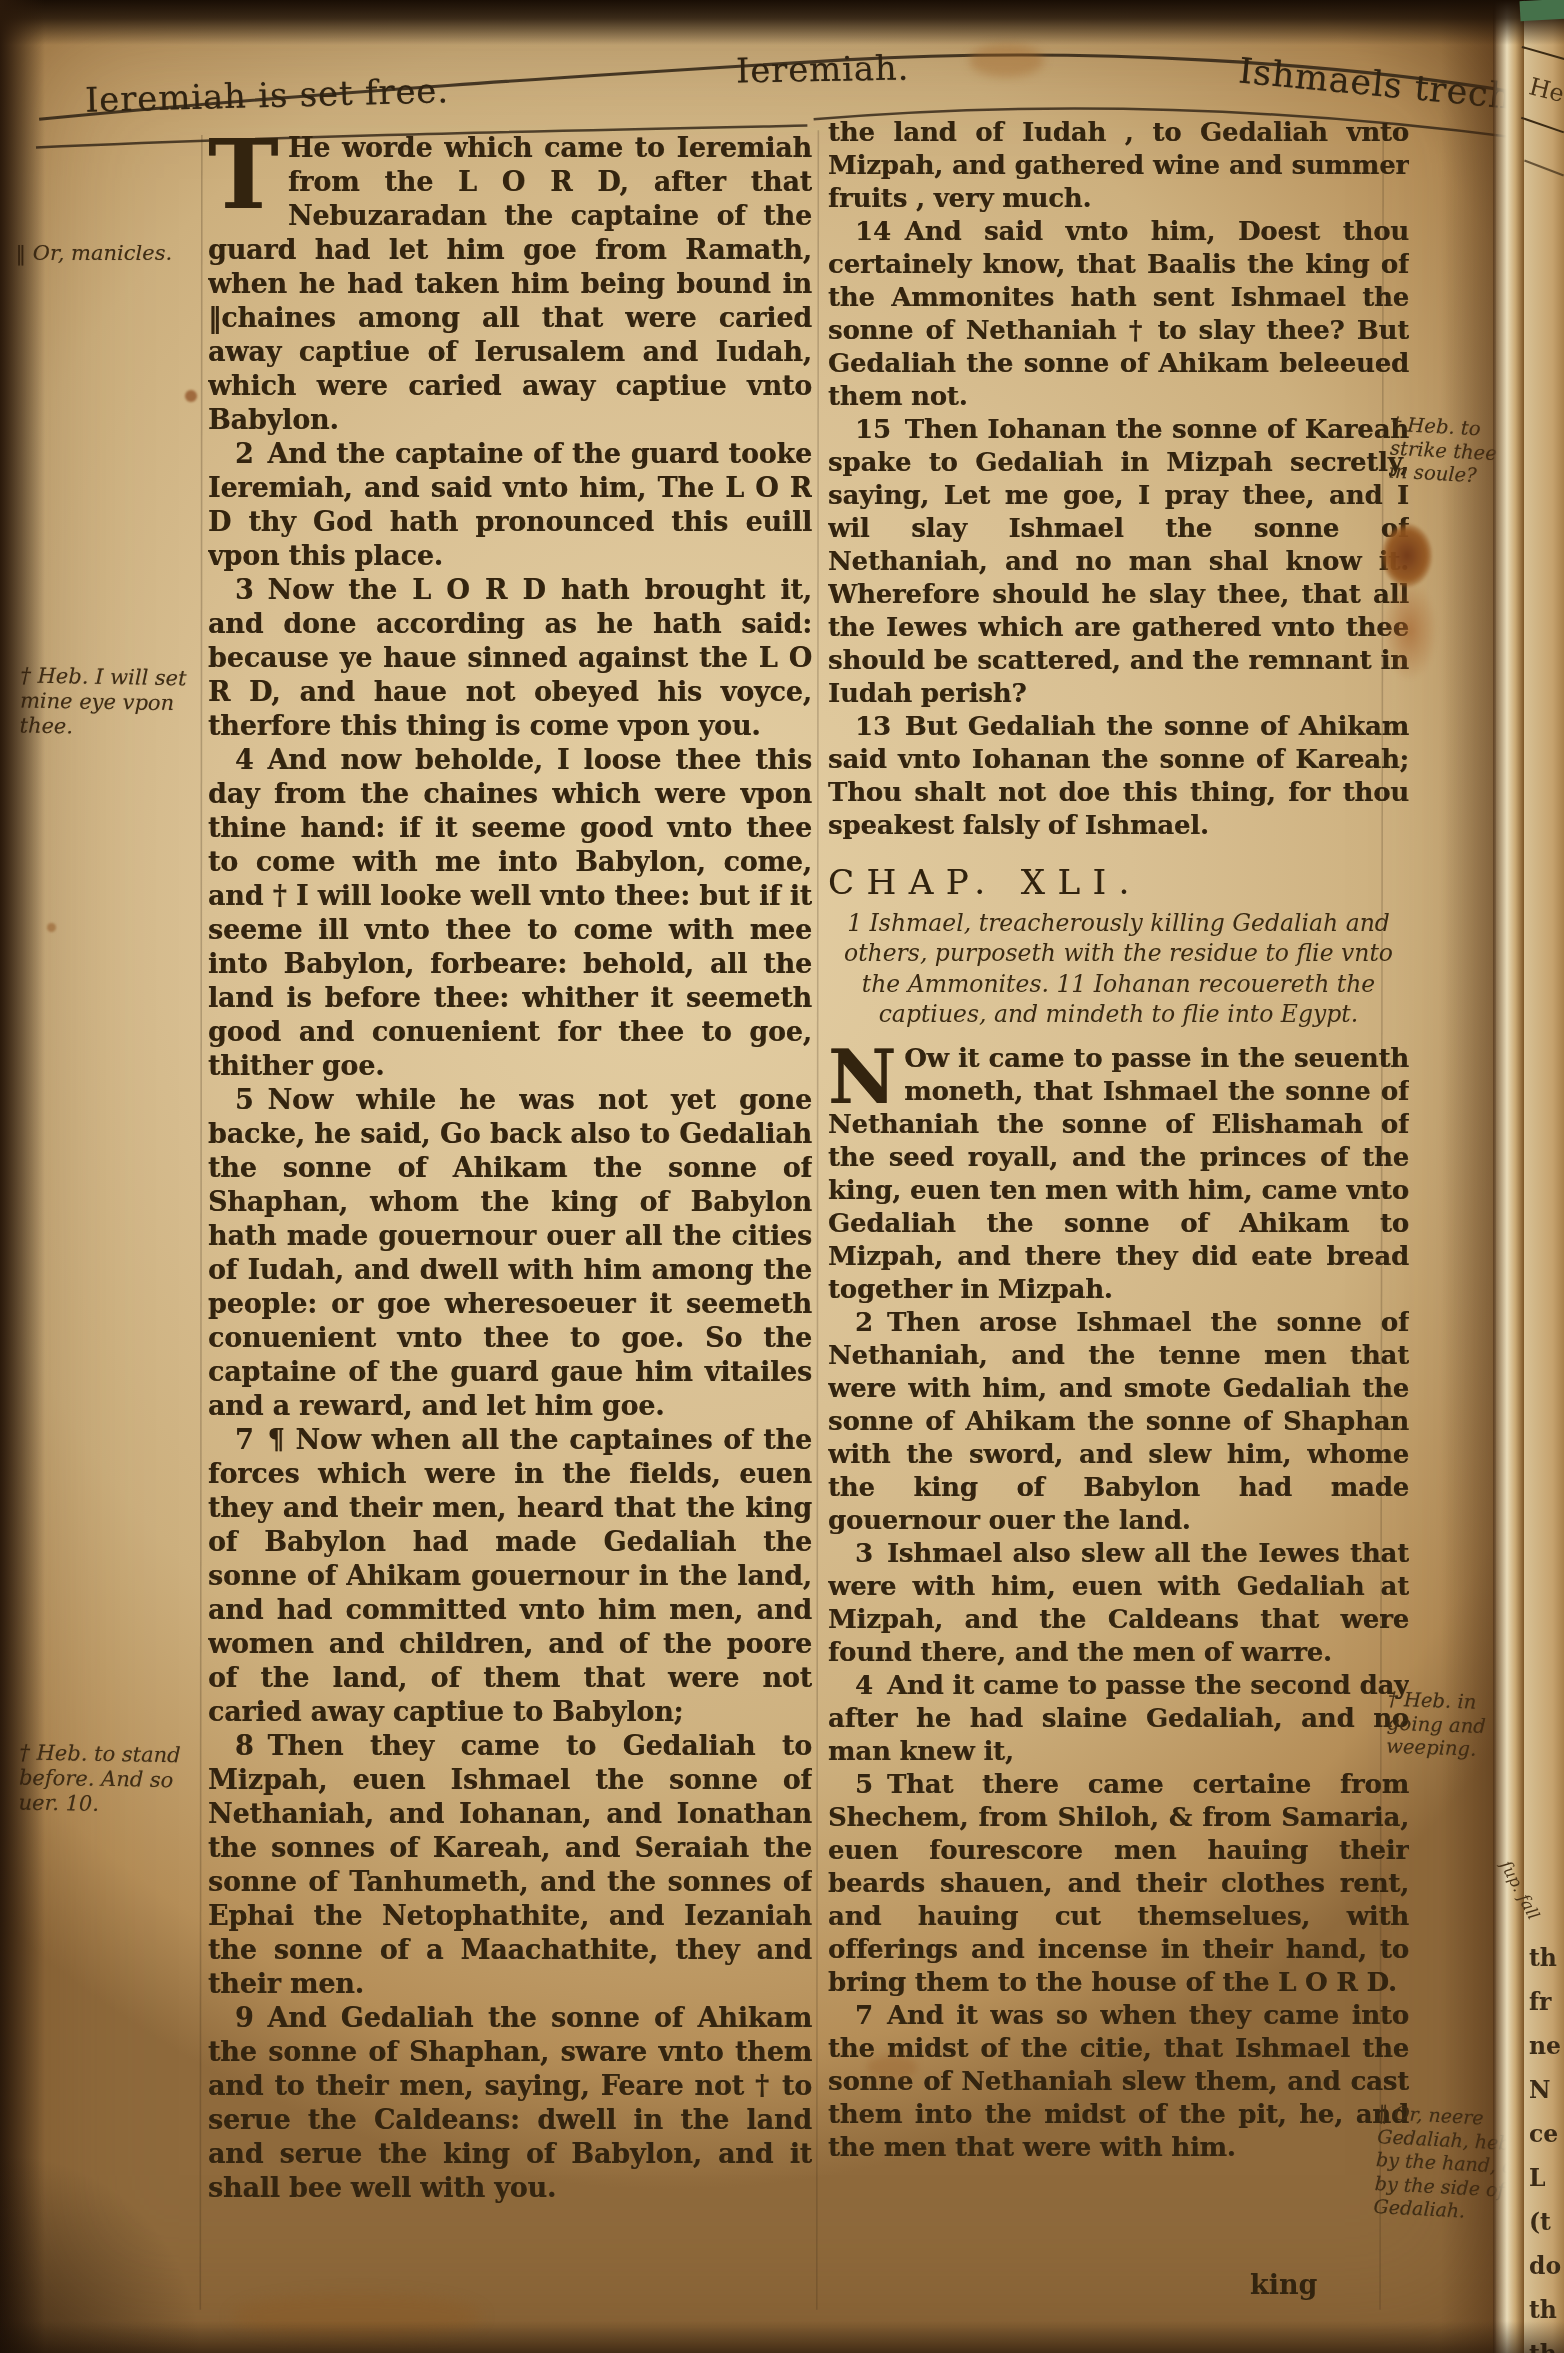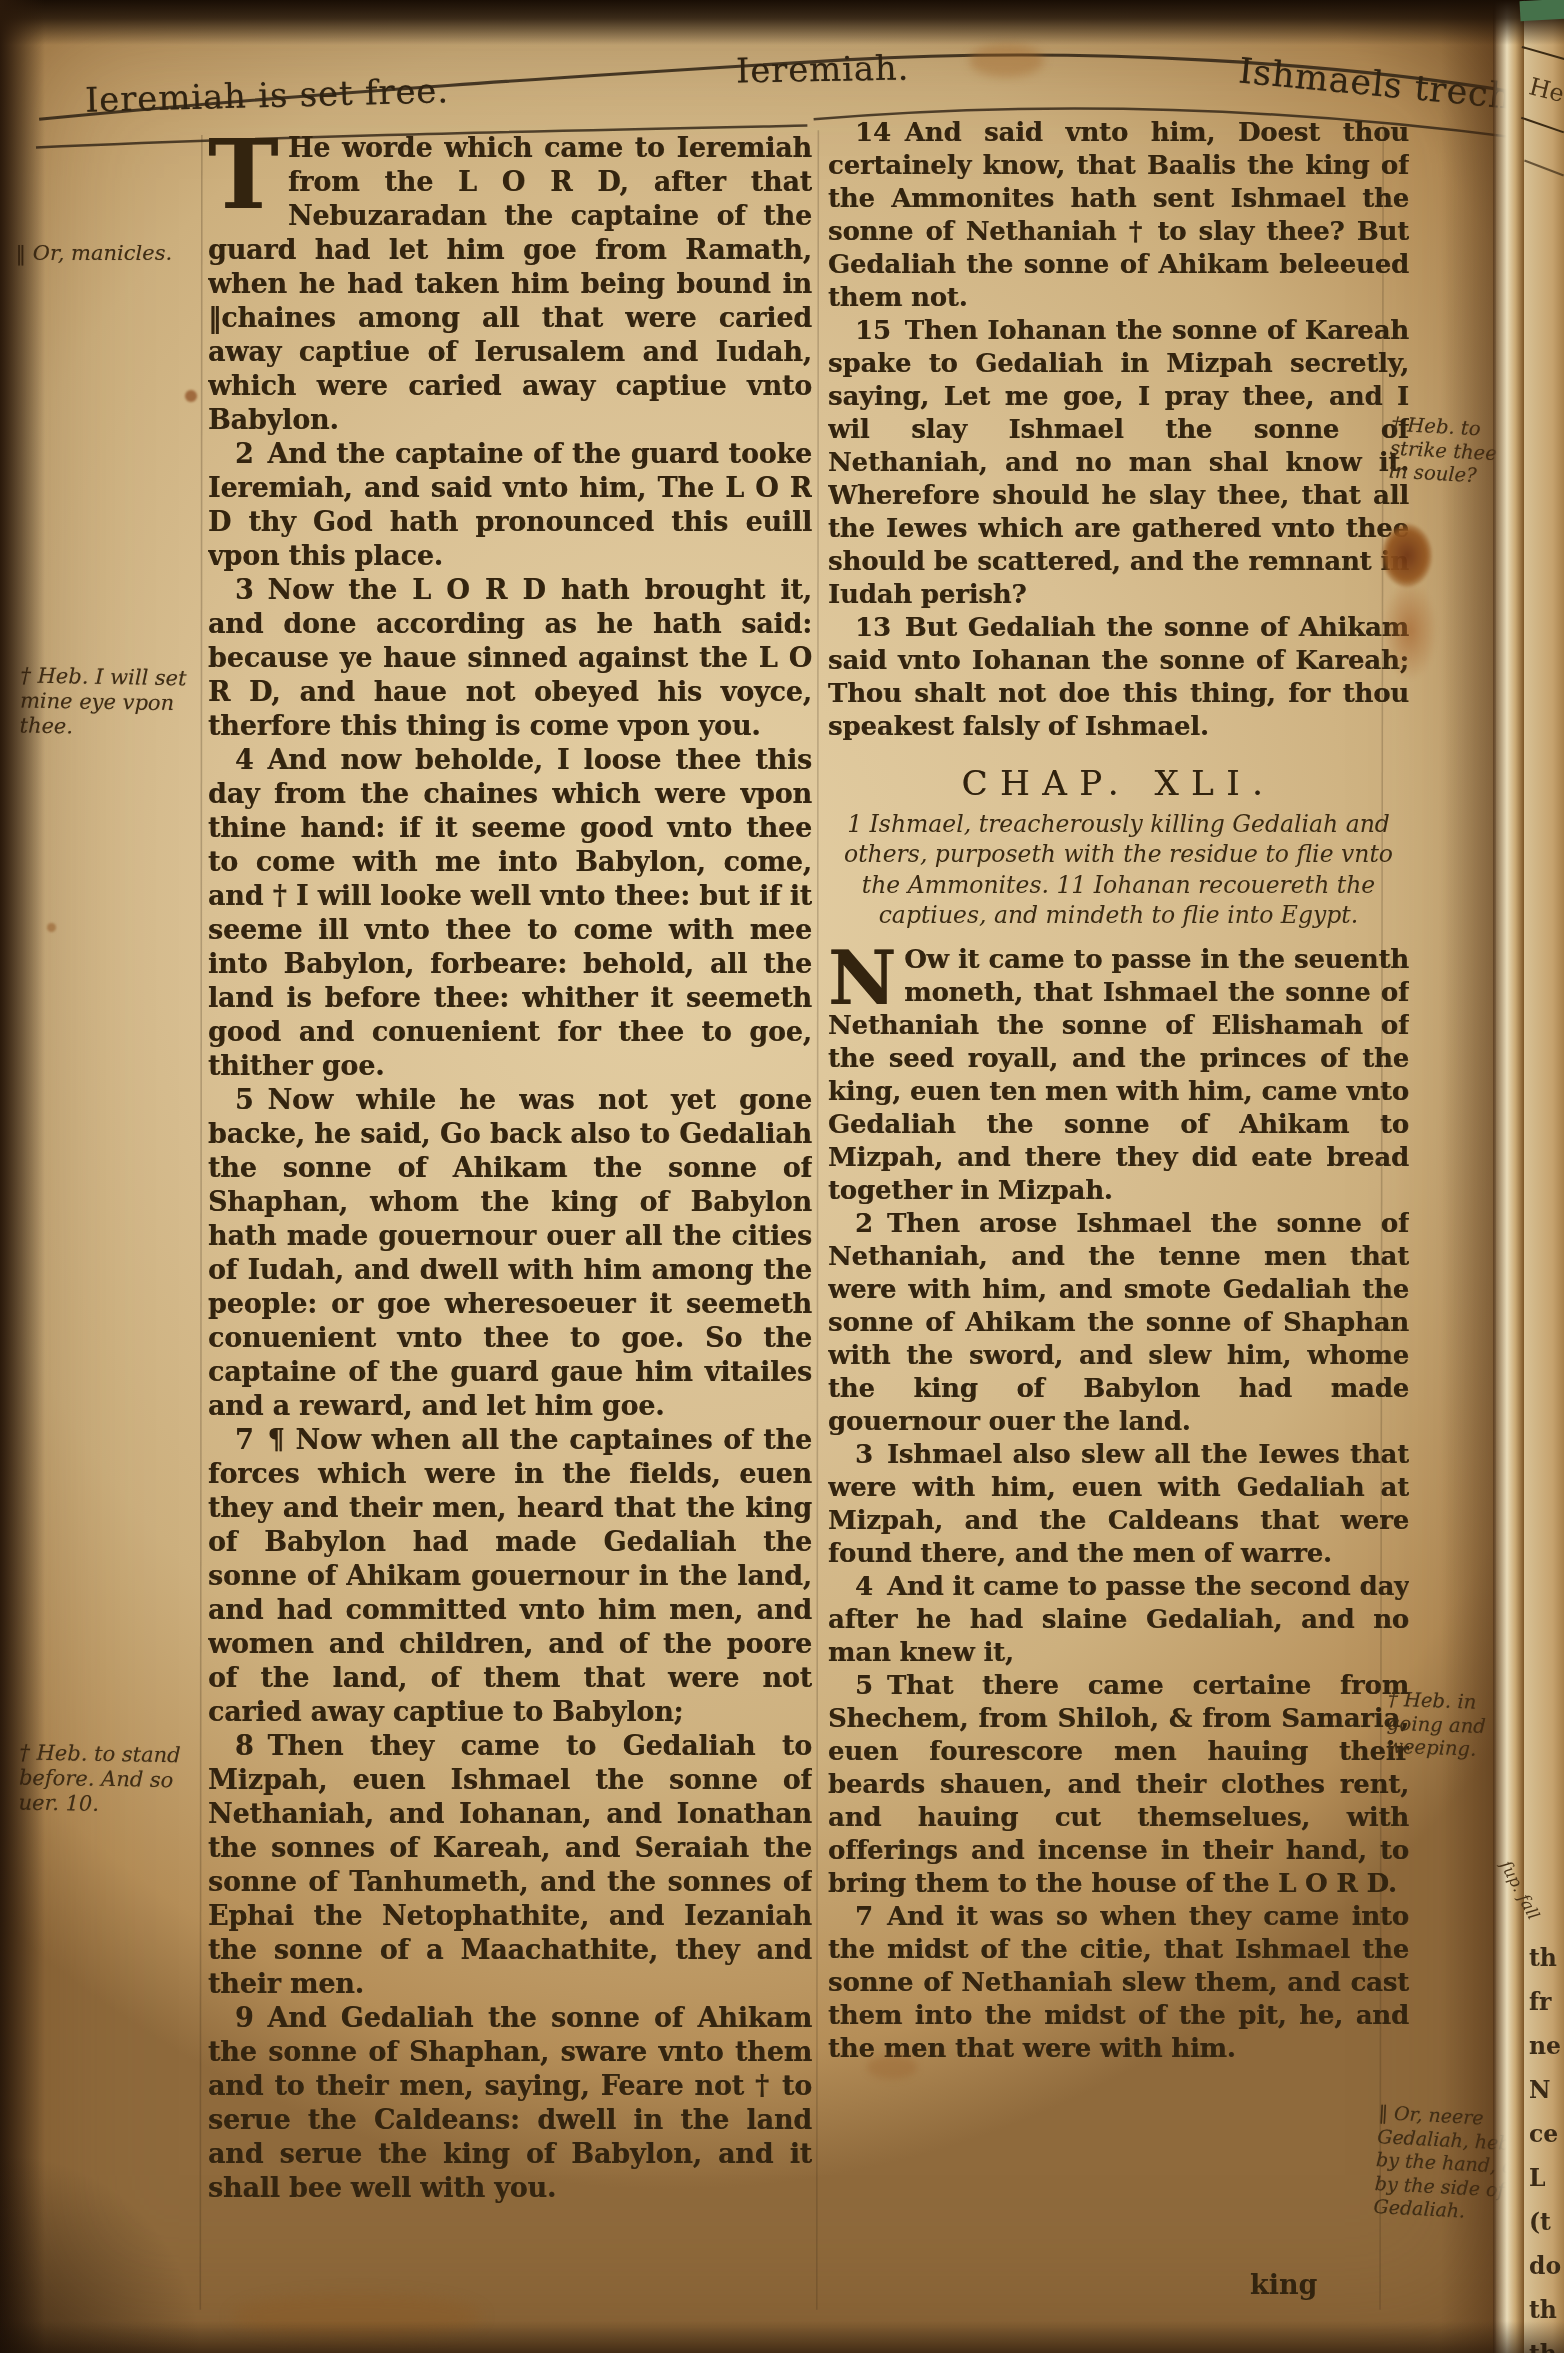--- a/index.html
+++ b/index.html
@@ -23,21 +23,21 @@
   
   .col{position:absolute;z-index:3;color:#33240f;text-align:justify;overflow:hidden;}
   .col-left{left:208px;top:131px;width:604px;height:2200px;font-size:27px;line-height:34px;}
   .col-right{left:828px;top:116px;width:581px;height:2216px;font-size:26px;line-height:33px;}
   .verse{margin:0;text-indent:27px;font-weight:700;letter-spacing:-0.2px;
          text-shadow:0.3px 0.3px 0.6px rgba(43,27,9,.55);}
   .verse.nodent{text-indent:0;}
   .vnum{margin-right:14px;}
   .dropcap{float:left;font-size:95px;line-height:75px;font-weight:700;margin:6.3px 9.4px 0 0;}
   .dropcap.small{font-size:75px;line-height:61px;margin:4.7px 7.8px 0 0;}
-  .chap-head{margin:23.5px 0 9.4px 0;text-align:center;font-weight:400;font-size:34px;
+  .chap-head{margin:23.5px 0 9.4px 0;text-align:left;font-weight:400;font-size:34px;
              letter-spacing:12.5px;text-indent:0;color:#30220e;}
   .chap-sum{margin:0 0 12.5px 0;font-style:italic;font-weight:400;font-size:23.5px;line-height:30.5px;
             text-align:center;text-indent:0;letter-spacing:0;color:#3a2a12;}
   
   .mnote{position:absolute;z-index:3;font-style:italic;font-size:21px;line-height:25px;
          color:#3f2d15;width:182px;text-shadow:0 0 0.8px rgba(50,32,12,.4);}
   .mn-l1{left:15.6px;top:241px;}
   .mn-l2{left:20.3px;top:665px;transform:rotate(1deg);}
   .mn-l3{left:19px;top:1742px;transform:rotate(1deg);}
   .mn-r1{left:1390px;top:416px;width:131px;transform:rotate(3deg);font-size:19.6px;line-height:23.5px;}
@@ -109,20 +109,21 @@
     <p class="verse"><span class="vnum">3</span><span>Now the L O R D hath brought it, and done according as he hath said: because ye haue sinned against the L O R D, and haue not obeyed his voyce, therfore this thing is come vpon you.</span></p>
     <p class="verse"><span class="vnum">4</span><span>And now beholde, I loose thee this day from the chaines which were vpon thine hand: if it seeme good vnto thee to come with me into Babylon, come, and † I will looke well vnto thee: but if it seeme ill vnto thee to come with mee into Babylon, forbeare: behold, all the land is before thee: whither it seemeth good and conuenient for thee to goe, thither goe.</span></p>
     <p class="verse"><span class="vnum">5</span><span>Now while he was not yet gone backe, he said, Go back also to Gedaliah the sonne of Ahikam the sonne of Shaphan, whom the king of Babylon hath made gouernour ouer all the cities of Iudah, and dwell with him among the people: or goe wheresoeuer it seemeth conuenient vnto thee to goe. So the captaine of the guard gaue him vitailes and a reward, and let him goe.</span></p>
     <p class="verse"><span class="vnum">7</span><span>¶ Now when all the captaines of the forces which were in the fields, euen they and their men, heard that the king of Babylon had made Gedaliah the sonne of Ahikam gouernour in the land, and had committed vnto him men, and women and children, and of the poore of the land, of them that were not caried away captiue to Babylon;</span></p>
     <p class="verse"><span class="vnum">8</span><span>Then they came to Gedaliah to Mizpah, euen Ishmael the sonne of Nethaniah, and Iohanan, and Ionathan the sonnes of Kareah, and Seraiah the sonne of Tanhumeth, and the sonnes of Ephai the Netophathite, and Iezaniah the sonne of a Maachathite, they and their men.</span></p>
     <p class="verse"><span class="vnum">9</span><span>And Gedaliah the sonne of Ahikam the sonne of Shaphan, sware vnto them and to their men, saying, Feare not † to serue the Caldeans: dwell in the land and serue the king of Babylon, and it shall bee well with you.</span></p>
 
   </div>
 
   <div class="col col-right">
+    <p class="verse nodent"><span>the land of Iudah , to Gedaliah vnto Mizpah, and gathered wine and summer fruits , very much.</span></p>
     <p class="verse"><span class="vnum">14</span><span>And said vnto him, Doest thou certainely know, that Baalis the king of the Ammonites hath sent Ishmael the sonne of Nethaniah † to slay thee? But Gedaliah the sonne of Ahikam beleeued them not.</span></p>
     <p class="verse"><span class="vnum">15</span><span>Then Iohanan the sonne of Kareah spake to Gedaliah in Mizpah secretly, saying, Let me goe, I pray thee, and I wil slay Ishmael the sonne of Nethaniah, and no man shal know it. Wherefore should he slay thee, that all the Iewes which are gathered vnto thee should be scattered, and the remnant in Iudah perish?</span></p>
     <p class="verse"><span class="vnum">13</span><span>But Gedaliah the sonne of Ahikam said vnto Iohanan the sonne of Kareah; Thou shalt not doe this thing, for thou speakest falsly of Ishmael.</span></p>
     <p class="verse chap-head">CHAP. XLI.</p>
     <p class="chap-sum">1 Ishmael, treacherously killing Gedaliah and others, purposeth with the residue to flie vnto the Ammonites. 11 Iohanan recouereth the captiues, and mindeth to flie into Egypt.</p>
     <p class="verse nodent"><span class="dropcap small">N</span><span>Ow it came to passe in the seuenth moneth, that Ishmael the sonne of Nethaniah the sonne of Elishamah of the seed royall, and the princes of the king, euen ten men with him, came vnto Gedaliah the sonne of Ahikam to Mizpah, and there they did eate bread together in Mizpah.</span></p>
     <p class="verse"><span class="vnum">2</span><span>Then arose Ishmael the sonne of Nethaniah, and the tenne men that were with him, and smote Gedaliah the sonne of Ahikam the sonne of Shaphan with the sword, and slew him, whome the king of Babylon had made gouernour ouer the land.</span></p>
     <p class="verse"><span class="vnum">3</span><span>Ishmael also slew all the Iewes that were with him, euen with Gedaliah at Mizpah, and the Caldeans that were found there, and the men of warre.</span></p>
     <p class="verse"><span class="vnum">4</span><span>And it came to passe the second day after he had slaine Gedaliah, and no man knew it,</span></p>
     <p class="verse"><span class="vnum">5</span><span>That there came certaine from Shechem, from Shiloh, &amp; from Samaria, euen fourescore men hauing their beards shauen, and their clothes rent, and hauing cut themselues, with offerings and incense in their hand, to bring them to the house of the L O R D.</span></p>

